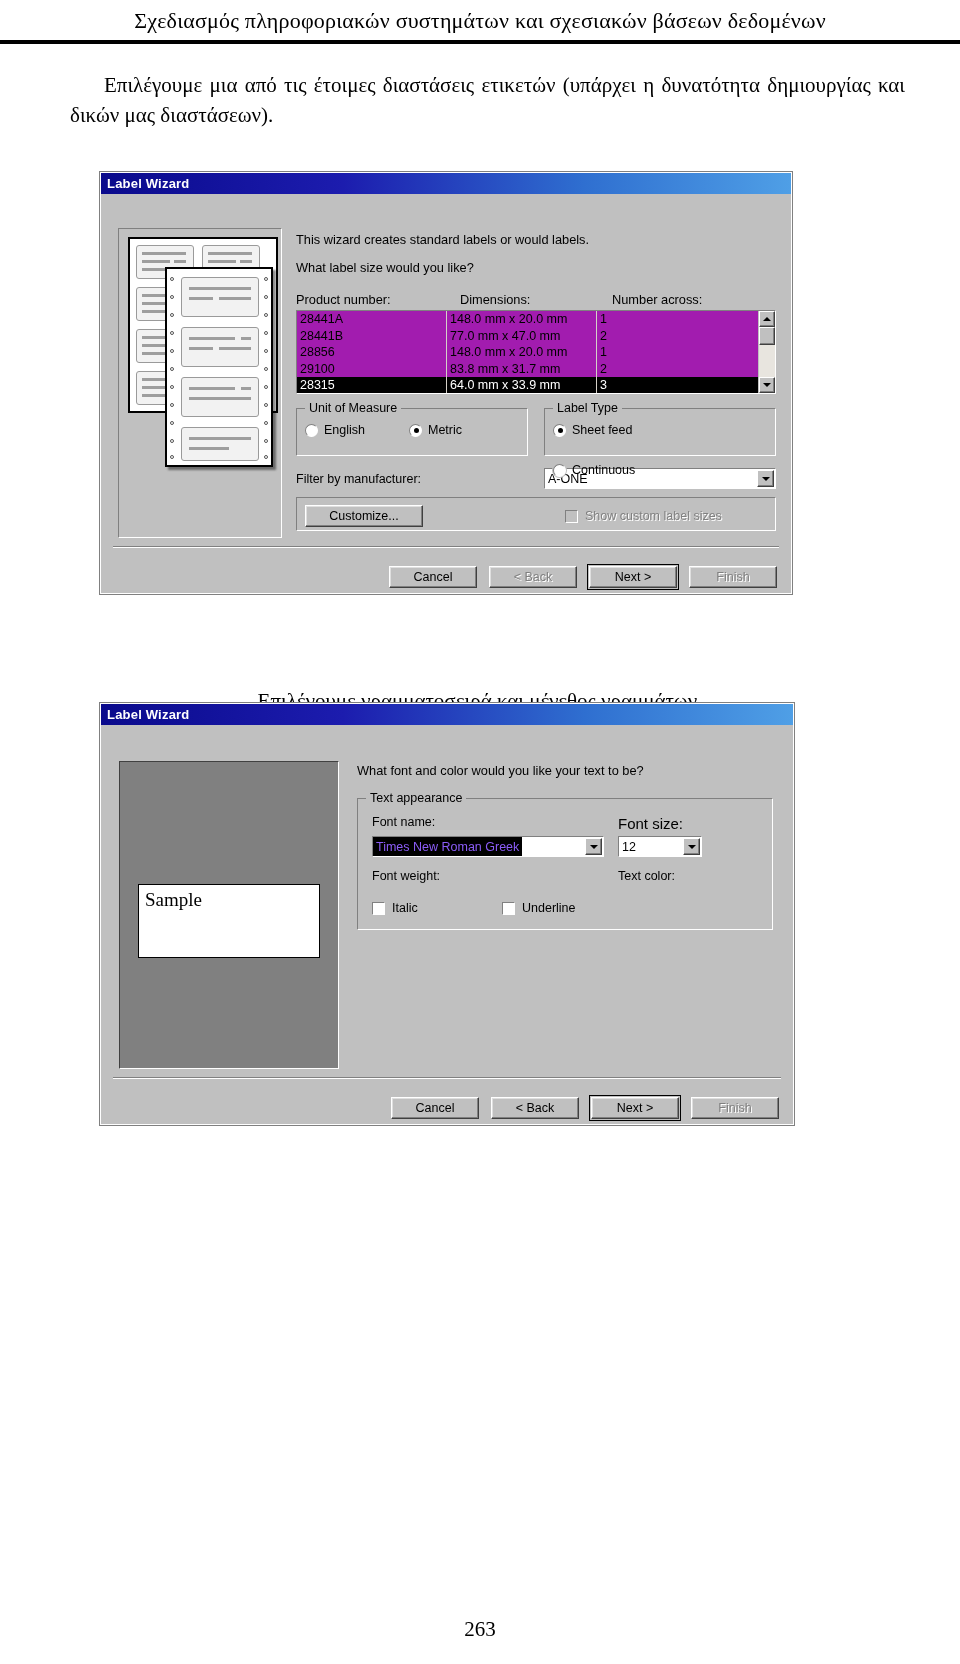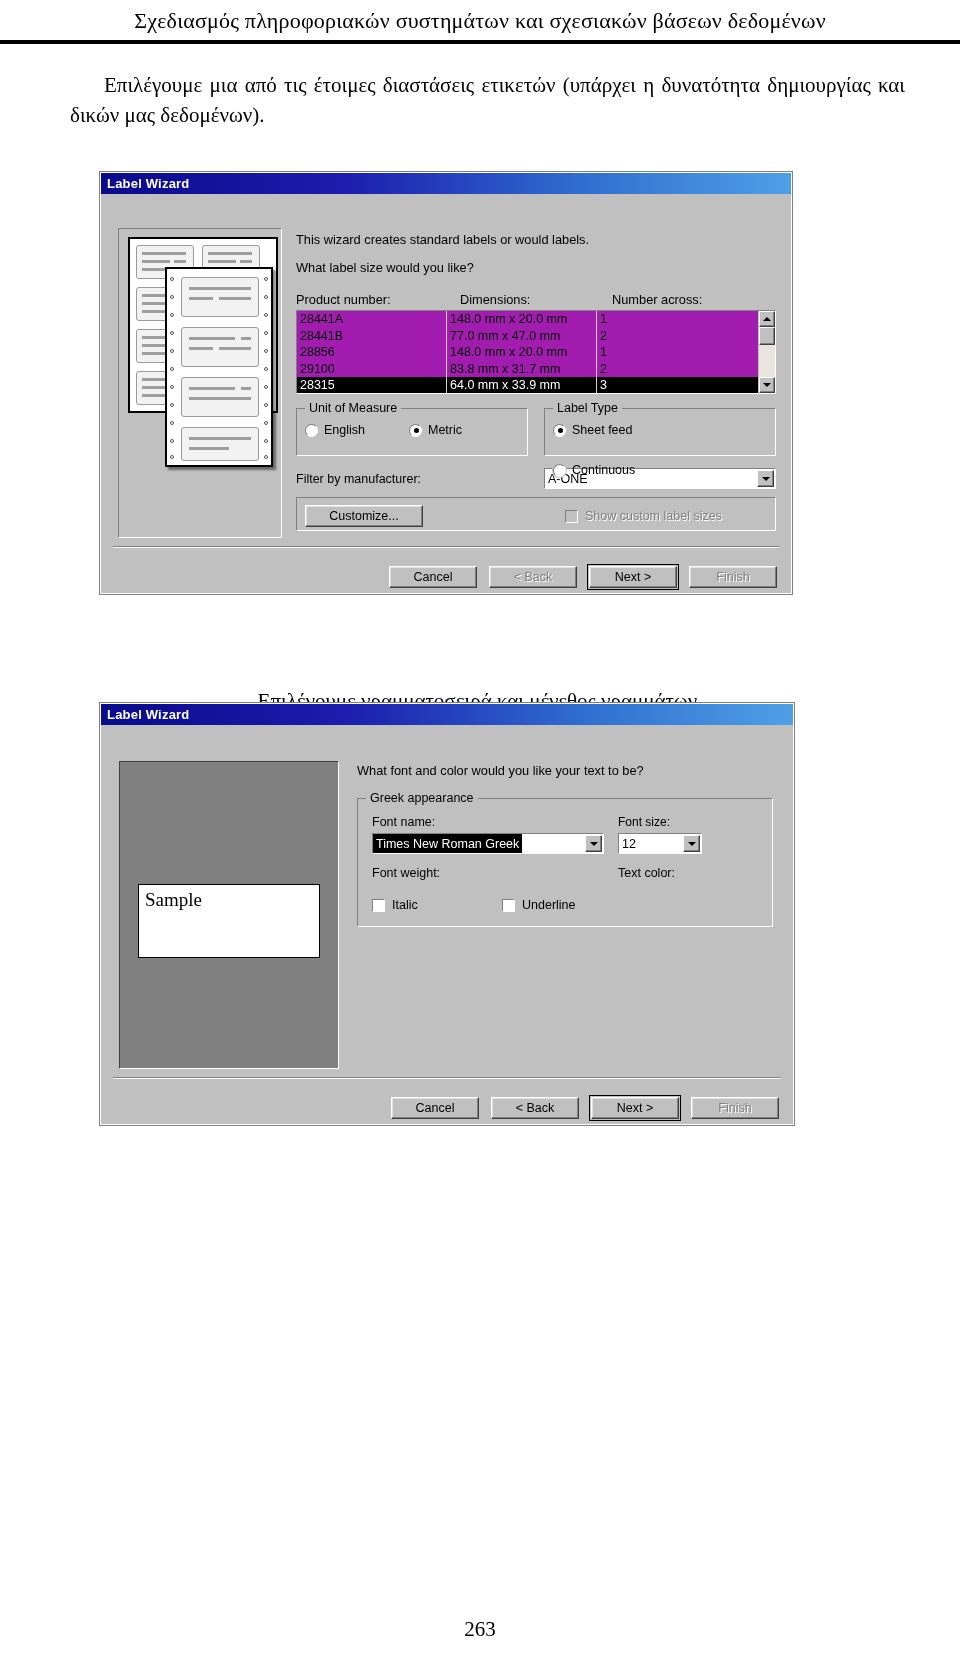--- a/index.html
+++ b/index.html
@@ -114,21 +114,21 @@
     border-left:1px solid #808080;
     border-right:1px solid #ffffff;
     border-bottom:1px solid #ffffff;
     background:#fff;
   }
   .combo .val {
     flex:1; font-size:12.5px; padding:2px 3px; line-height:16px;
     white-space:nowrap; overflow:hidden;
     font-family:"Liberation Sans", sans-serif;
   }
-  .combo .val.selected { background:#000; color:#ffffff; display:inline-block; flex:0 0 auto; }
+  .combo .val.selected { background:#000; color:#8b5cf6; display:inline-block; flex:0 0 auto; }
   .combo .arrowbox {
     width:17px; flex:0 0 17px;
     background:#c0c0c0;
     border-top:1px solid #ffffff;
     border-left:1px solid #ffffff;
     border-right:1px solid #404040;
     border-bottom:1px solid #404040;
     box-shadow:inset -1px -1px 0 #808080;
     display:flex; align-items:center; justify-content:center;
     margin:1px;
@@ -250,21 +250,21 @@
   .col-head { font-size:12.8px; }
 </style>
 </head>
 <body>
 
 <div class="doc-header">
   <div class="title">Σχεδιασμός πληροφοριακών συστημάτων και σχεσιακών βάσεων δεδομένων</div>
 </div>
 <div class="header-rule"></div>
 
-<div class="para indent">Επιλέγουμε μια από τις έτοιμες διαστάσεις ετικετών (υπάρχει η δυνατότητα δημιουργίας και δικών μας δεδομένων).</div>
+<div class="para indent">Επιλέγουμε μια από τις έτοιμες διαστάσεις ετικετών (υπάρχει η δυνατότητα δημιουργίας και δικών μας διαστάσεων).</div>
 
 <div class="dialog" style="position:absolute; left:100px; top:172px; width:692px; height:422px;">
 
   <div class="titlebar">
     <span>Label Wizard</span>
   </div>
 
   <div class="dlg-body">
 
     <div class="preview-pane" style="position:absolute; left:17px; top:34px; width:164px; height:310px;">
@@ -476,25 +476,25 @@
     <div class="sample-dark" style="position:absolute; left:18px; top:36px; width:220px; height:308px;">
       <div class="sample-white" style="position:absolute; left:18px; top:122px; width:182px; height:74px;">
         <span>Sample</span>
       </div>
     </div>
 
     <div style="position:absolute; left:256px; top:38px; width:416px;">
       <div class="wiz-text">What font and color would you like your text to be?</div>
 
       <div class="groupbox" style="margin-top:20px; padding:16px 14px 14px 14px;">
-        <div class="gb-title">Greek appearance</div>
+        <div class="gb-title">Text appearance</div>
 
         <div style="display:flex;">
           <div style="width:246px; font-size:12.5px;">Font name:</div>
-          <div style="flex:1; font-size:12px;">Font size:</div>
+          <div style="flex:1; font-size:15px;">Font size:</div>
         </div>
         <div style="display:flex; margin-top:4px;">
           <div class="combo" style="width:232px;">
             <div class="val selected">Times New Roman Greek</div>
             <div style="flex:1;"></div>
             <div class="arrowbox">
                 <span class="tri-down"></span>
               </div>
           </div>
           <div class="combo" style="width:84px; margin-left:14px;">

